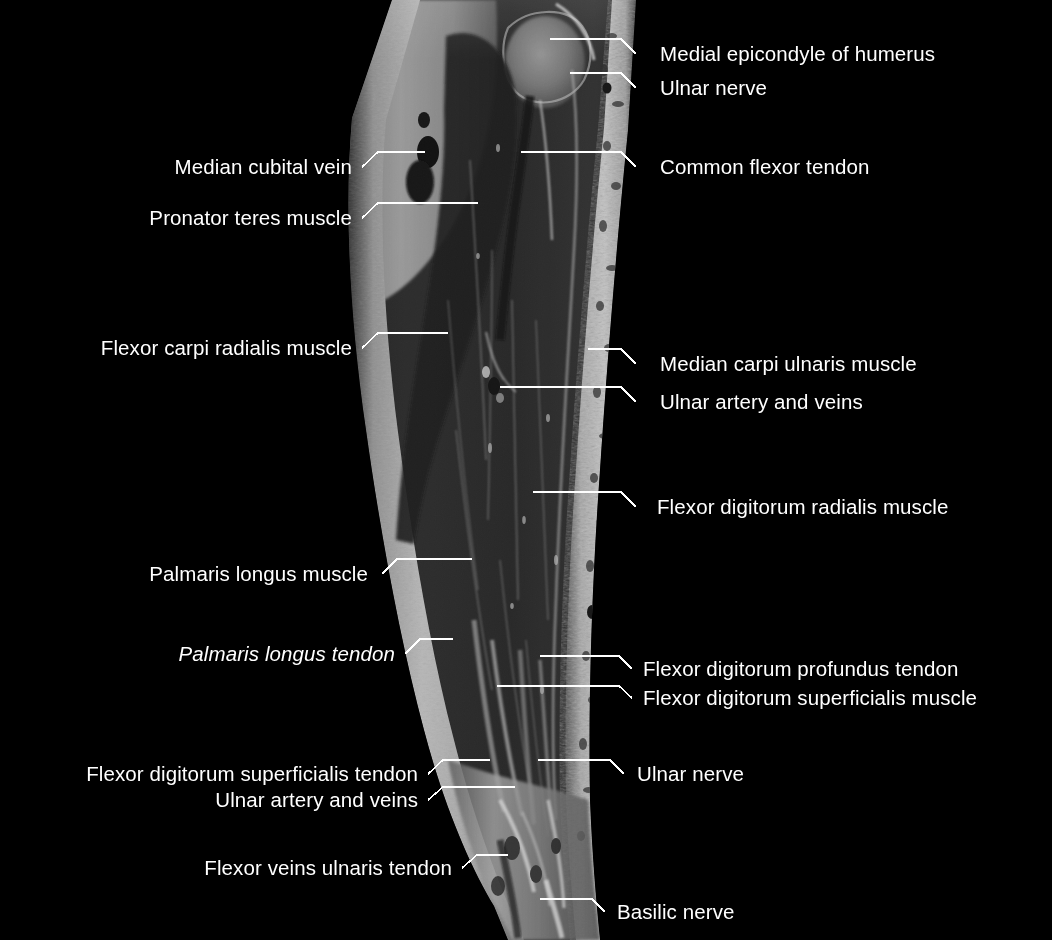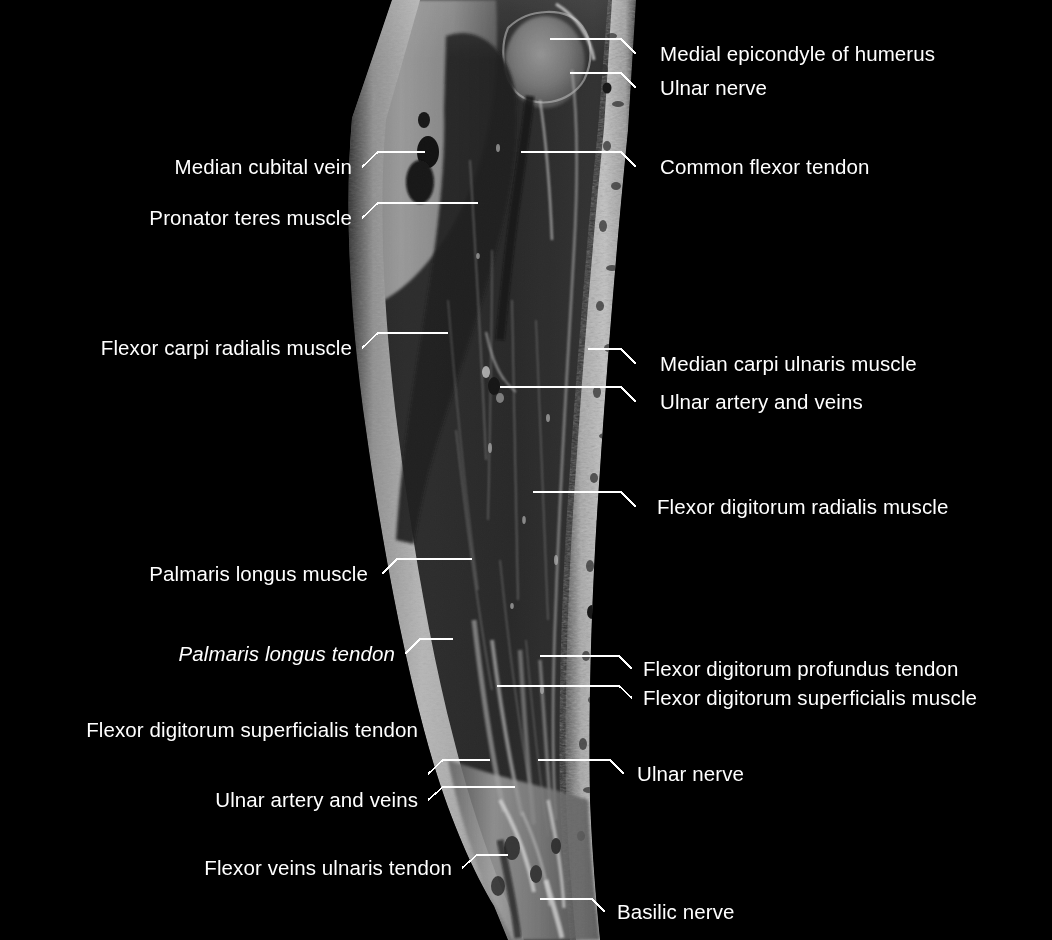--- a/index.html
+++ b/index.html
@@ -306,20 +306,20 @@
       <div class="anno-label right-side" style="left: 660px; top: 157px;">Common flexor tendon</div>
       <div class="anno-label left-side" style="left: 352px; top: 208px;">Pronator teres muscle</div>
       <div class="anno-label left-side" style="left: 352px; top: 338px;">Flexor carpi radialis muscle</div>
       <div class="anno-label right-side" style="left: 660px; top: 354px;">Median carpi ulnaris muscle</div>
       <div class="anno-label right-side" style="left: 660px; top: 392px;">Ulnar artery and veins</div>
       <div class="anno-label right-side" style="left: 657px; top: 497px;">Flexor digitorum radialis muscle</div>
       <div class="anno-label left-side" style="left: 368px; top: 564px;">Palmaris longus muscle</div>
       <div class="anno-label left-side" style="left: 395px; top: 644px; font-style: italic;">Palmaris longus tendon</div>
       <div class="anno-label right-side" style="left: 643px; top: 659px;">Flexor digitorum profundus tendon</div>
       <div class="anno-label right-side" style="left: 643px; top: 688px;">Flexor digitorum superficialis muscle</div>
-      <div class="anno-label left-side" style="left: 418px; top: 720px;">Flexor digitorum superficialis tendon</div>
+      <div class="anno-label left-side" style="left: 418px; top: 764px;">Flexor digitorum superficialis tendon</div>
       <div class="anno-label right-side" style="left: 637px; top: 764px;">Ulnar nerve</div>
       <div class="anno-label left-side" style="left: 418px; top: 790px;">Ulnar artery and veins</div>
       <div class="anno-label left-side" style="left: 452px; top: 858px;">Flexor veins ulnaris tendon</div>
       <div class="anno-label right-side" style="left: 617px; top: 902px;">Basilic nerve</div>
     </div>
 
 </div>
 
 </body></html>

